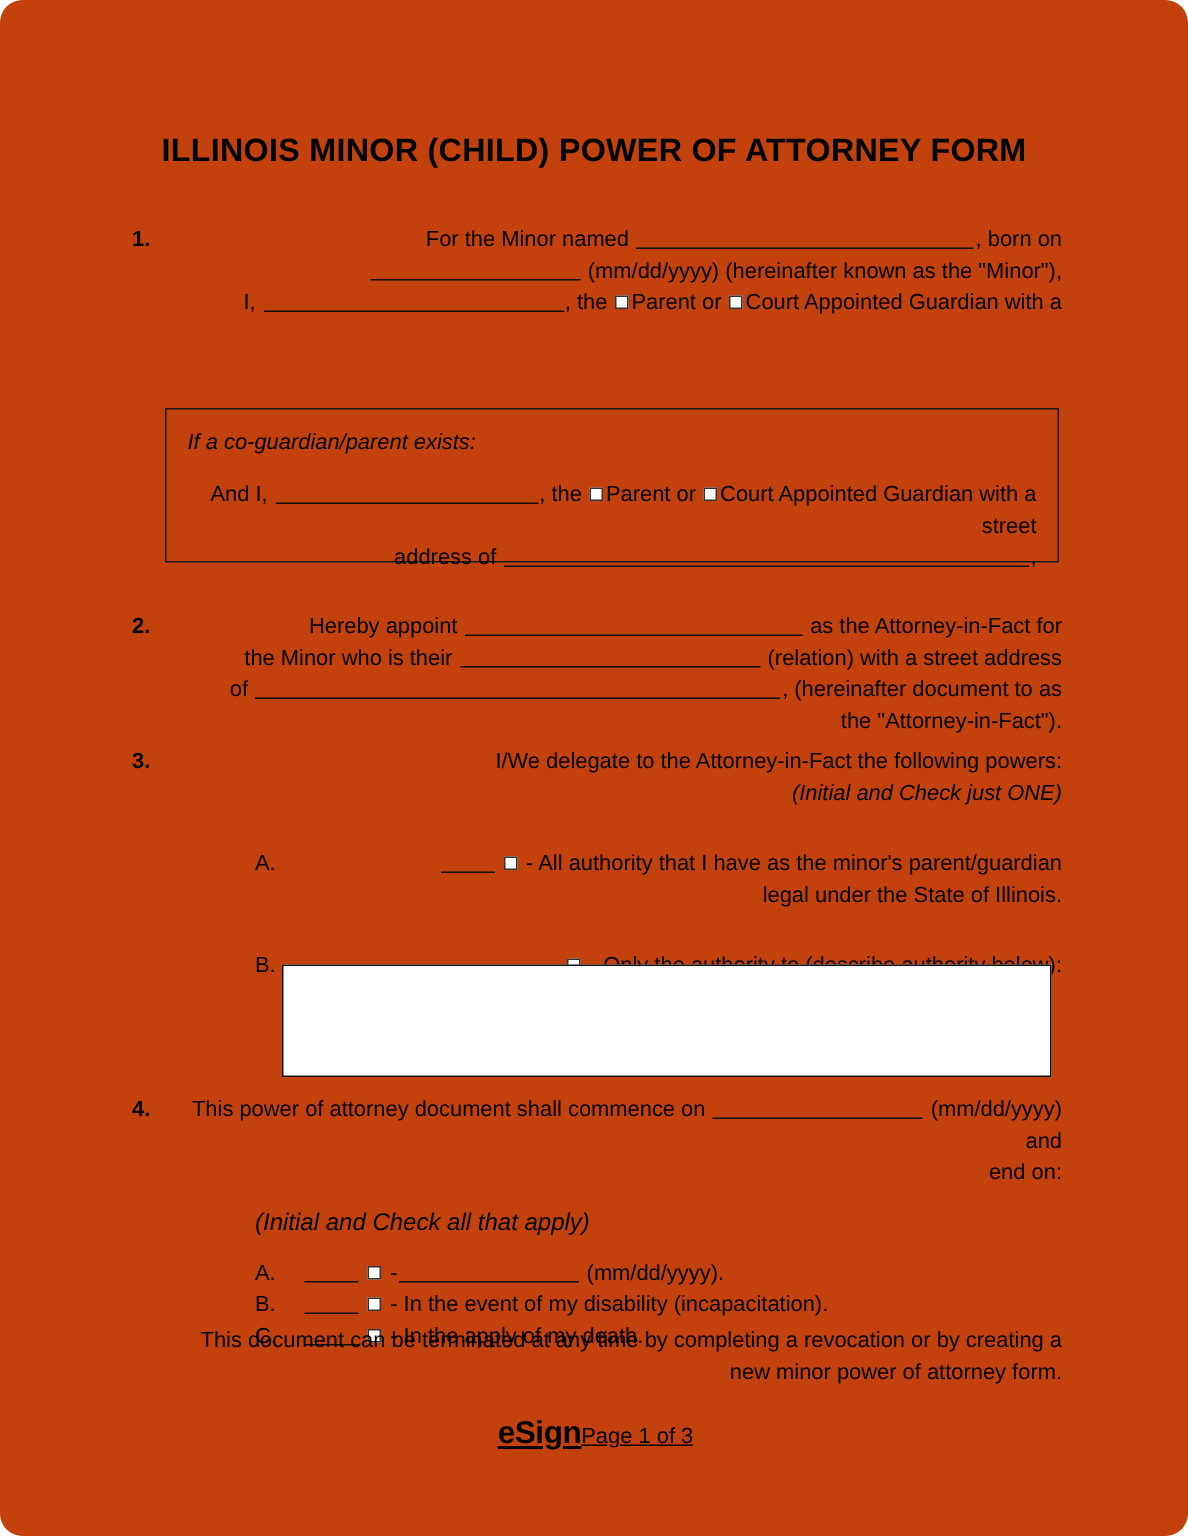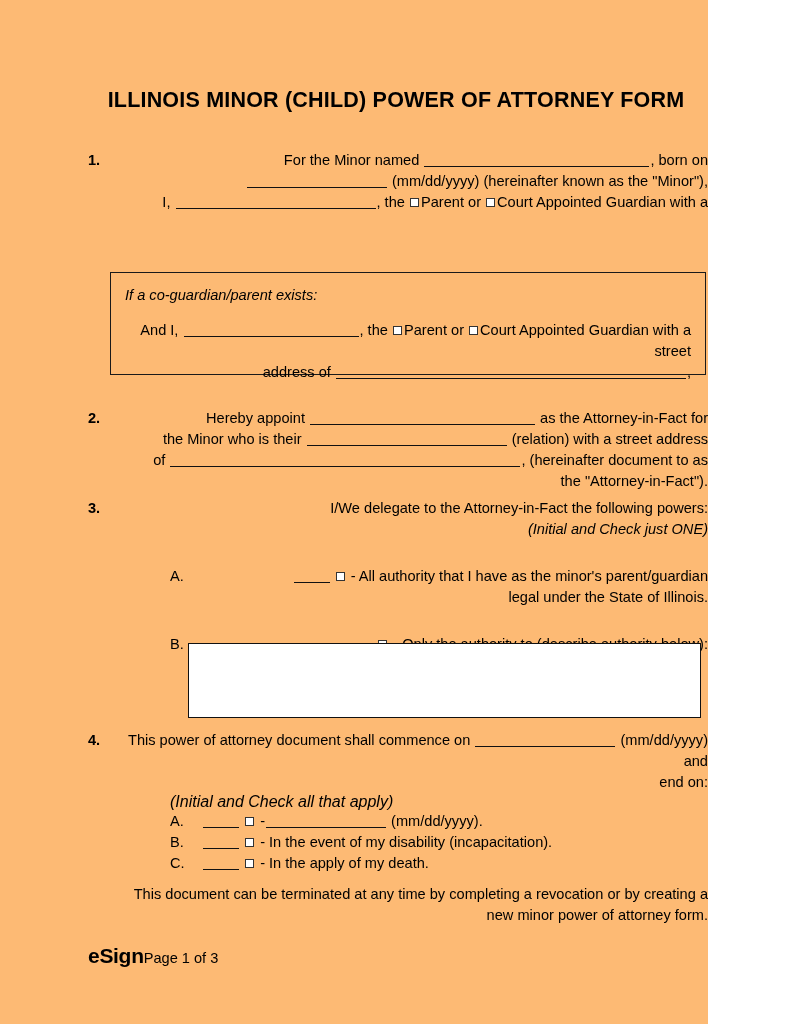--- a/index.html
+++ b/index.html
@@ -6,25 +6,26 @@
     margin: 0;
     padding: 0;
     background: #ffffff;
   }
   body {
     font-family: "Liberation Sans", sans-serif;
     color: #000000;
   }
   .page {
     position: relative;
-    width: 708px;
+    width: 792px;
     height: 1024px;
-    background: #fdba74;
+    background: #c2410c;
     overflow: hidden;
     box-sizing: border-box;
+    border-radius: 15px;
   }
   .doc-title {
     position: absolute;
     top: 88px;
     left: 0;
     width: 792px;
     text-align: center;
     font-size: 21.5px;
     font-weight: bold;
     letter-spacing: 0.2px;
@@ -113,31 +114,32 @@
     box-sizing: border-box;
     background: #ffffff;
   }
   .footer {
     position: absolute;
     left: 88px;
     right: 86px;
     top: 944px;
     display: flex;
     align-items: baseline;
-    justify-content: flex-start;
+    justify-content: center;
+    text-decoration: underline;
   }
   .brand {
     font-size: 21px;
     font-weight: bold;
     letter-spacing: -0.3px;
   }
   .pagenum { font-size: 14.6px; }
   .blk { display: block; text-align: right; }
   .sp-top-2 { margin-top: 26px; }
-  .sp-top-3 { }
+  .sp-top-3 { margin-top: 14px; }
 </style>
 </head>
 <body>
 
 <div class="page">
 
   <div class="doc-title">ILLINOIS MINOR (CHILD) POWER OF ATTORNEY FORM</div>
 
   <div class="content">
 

